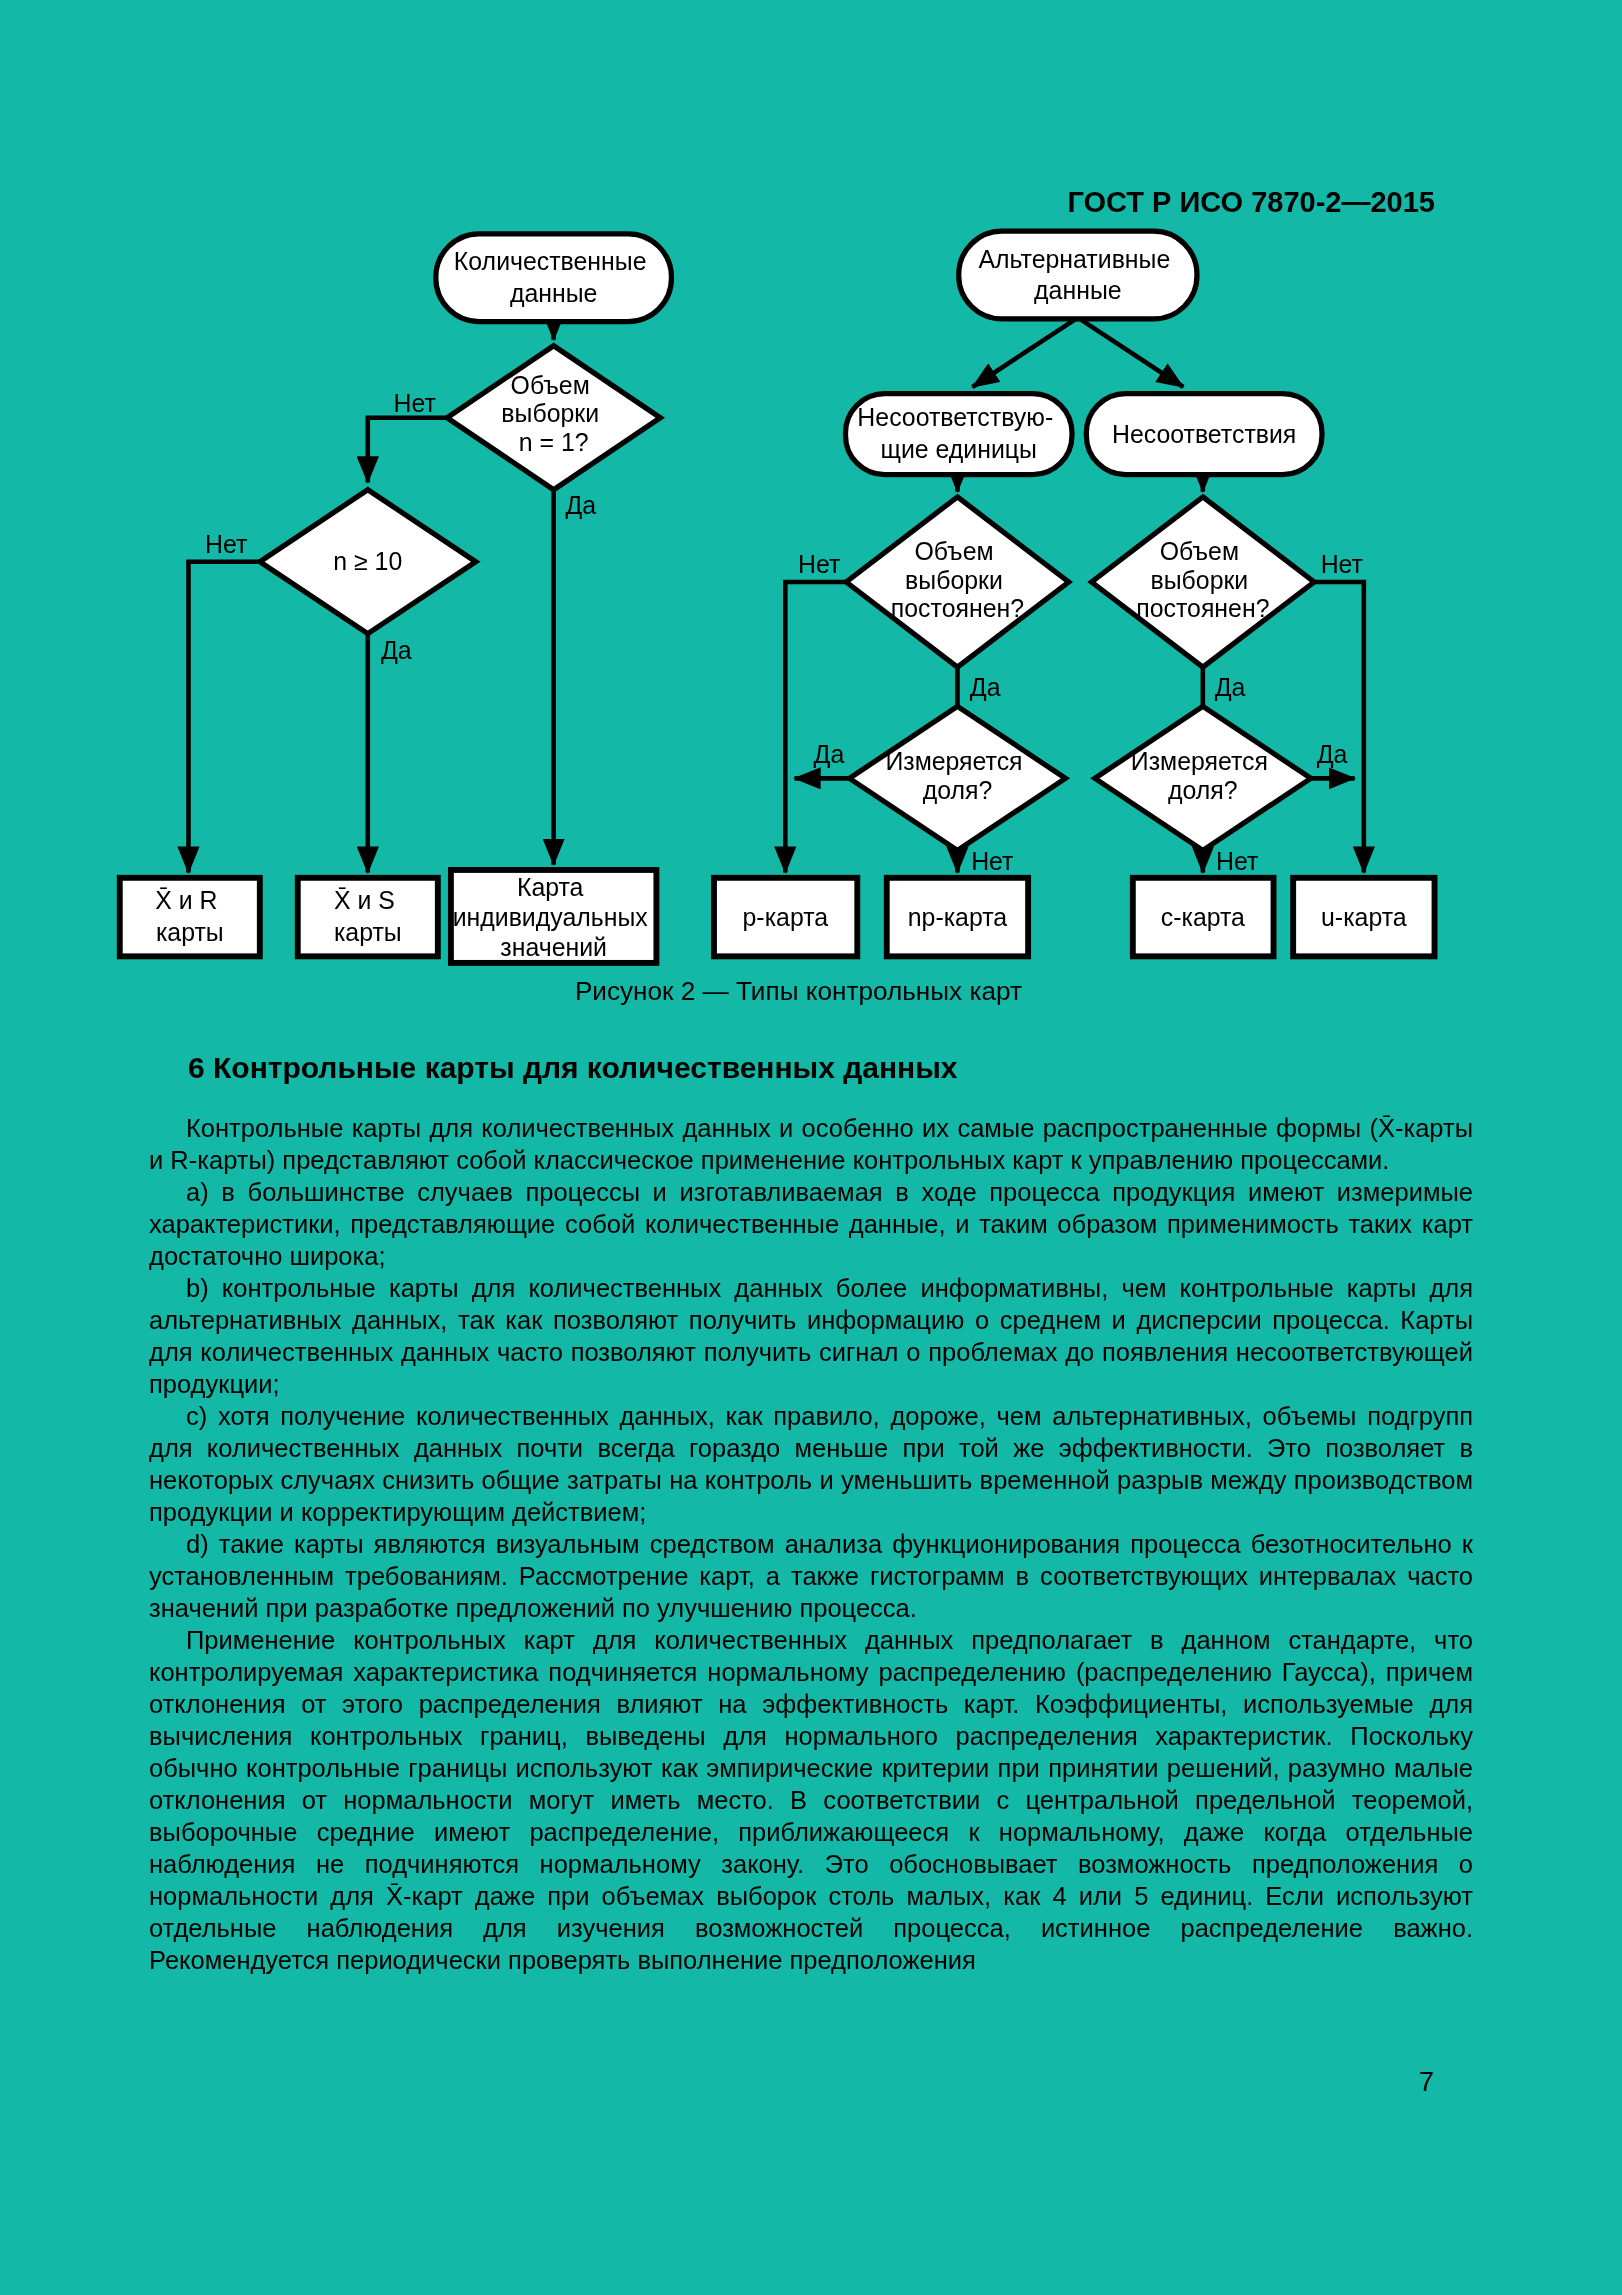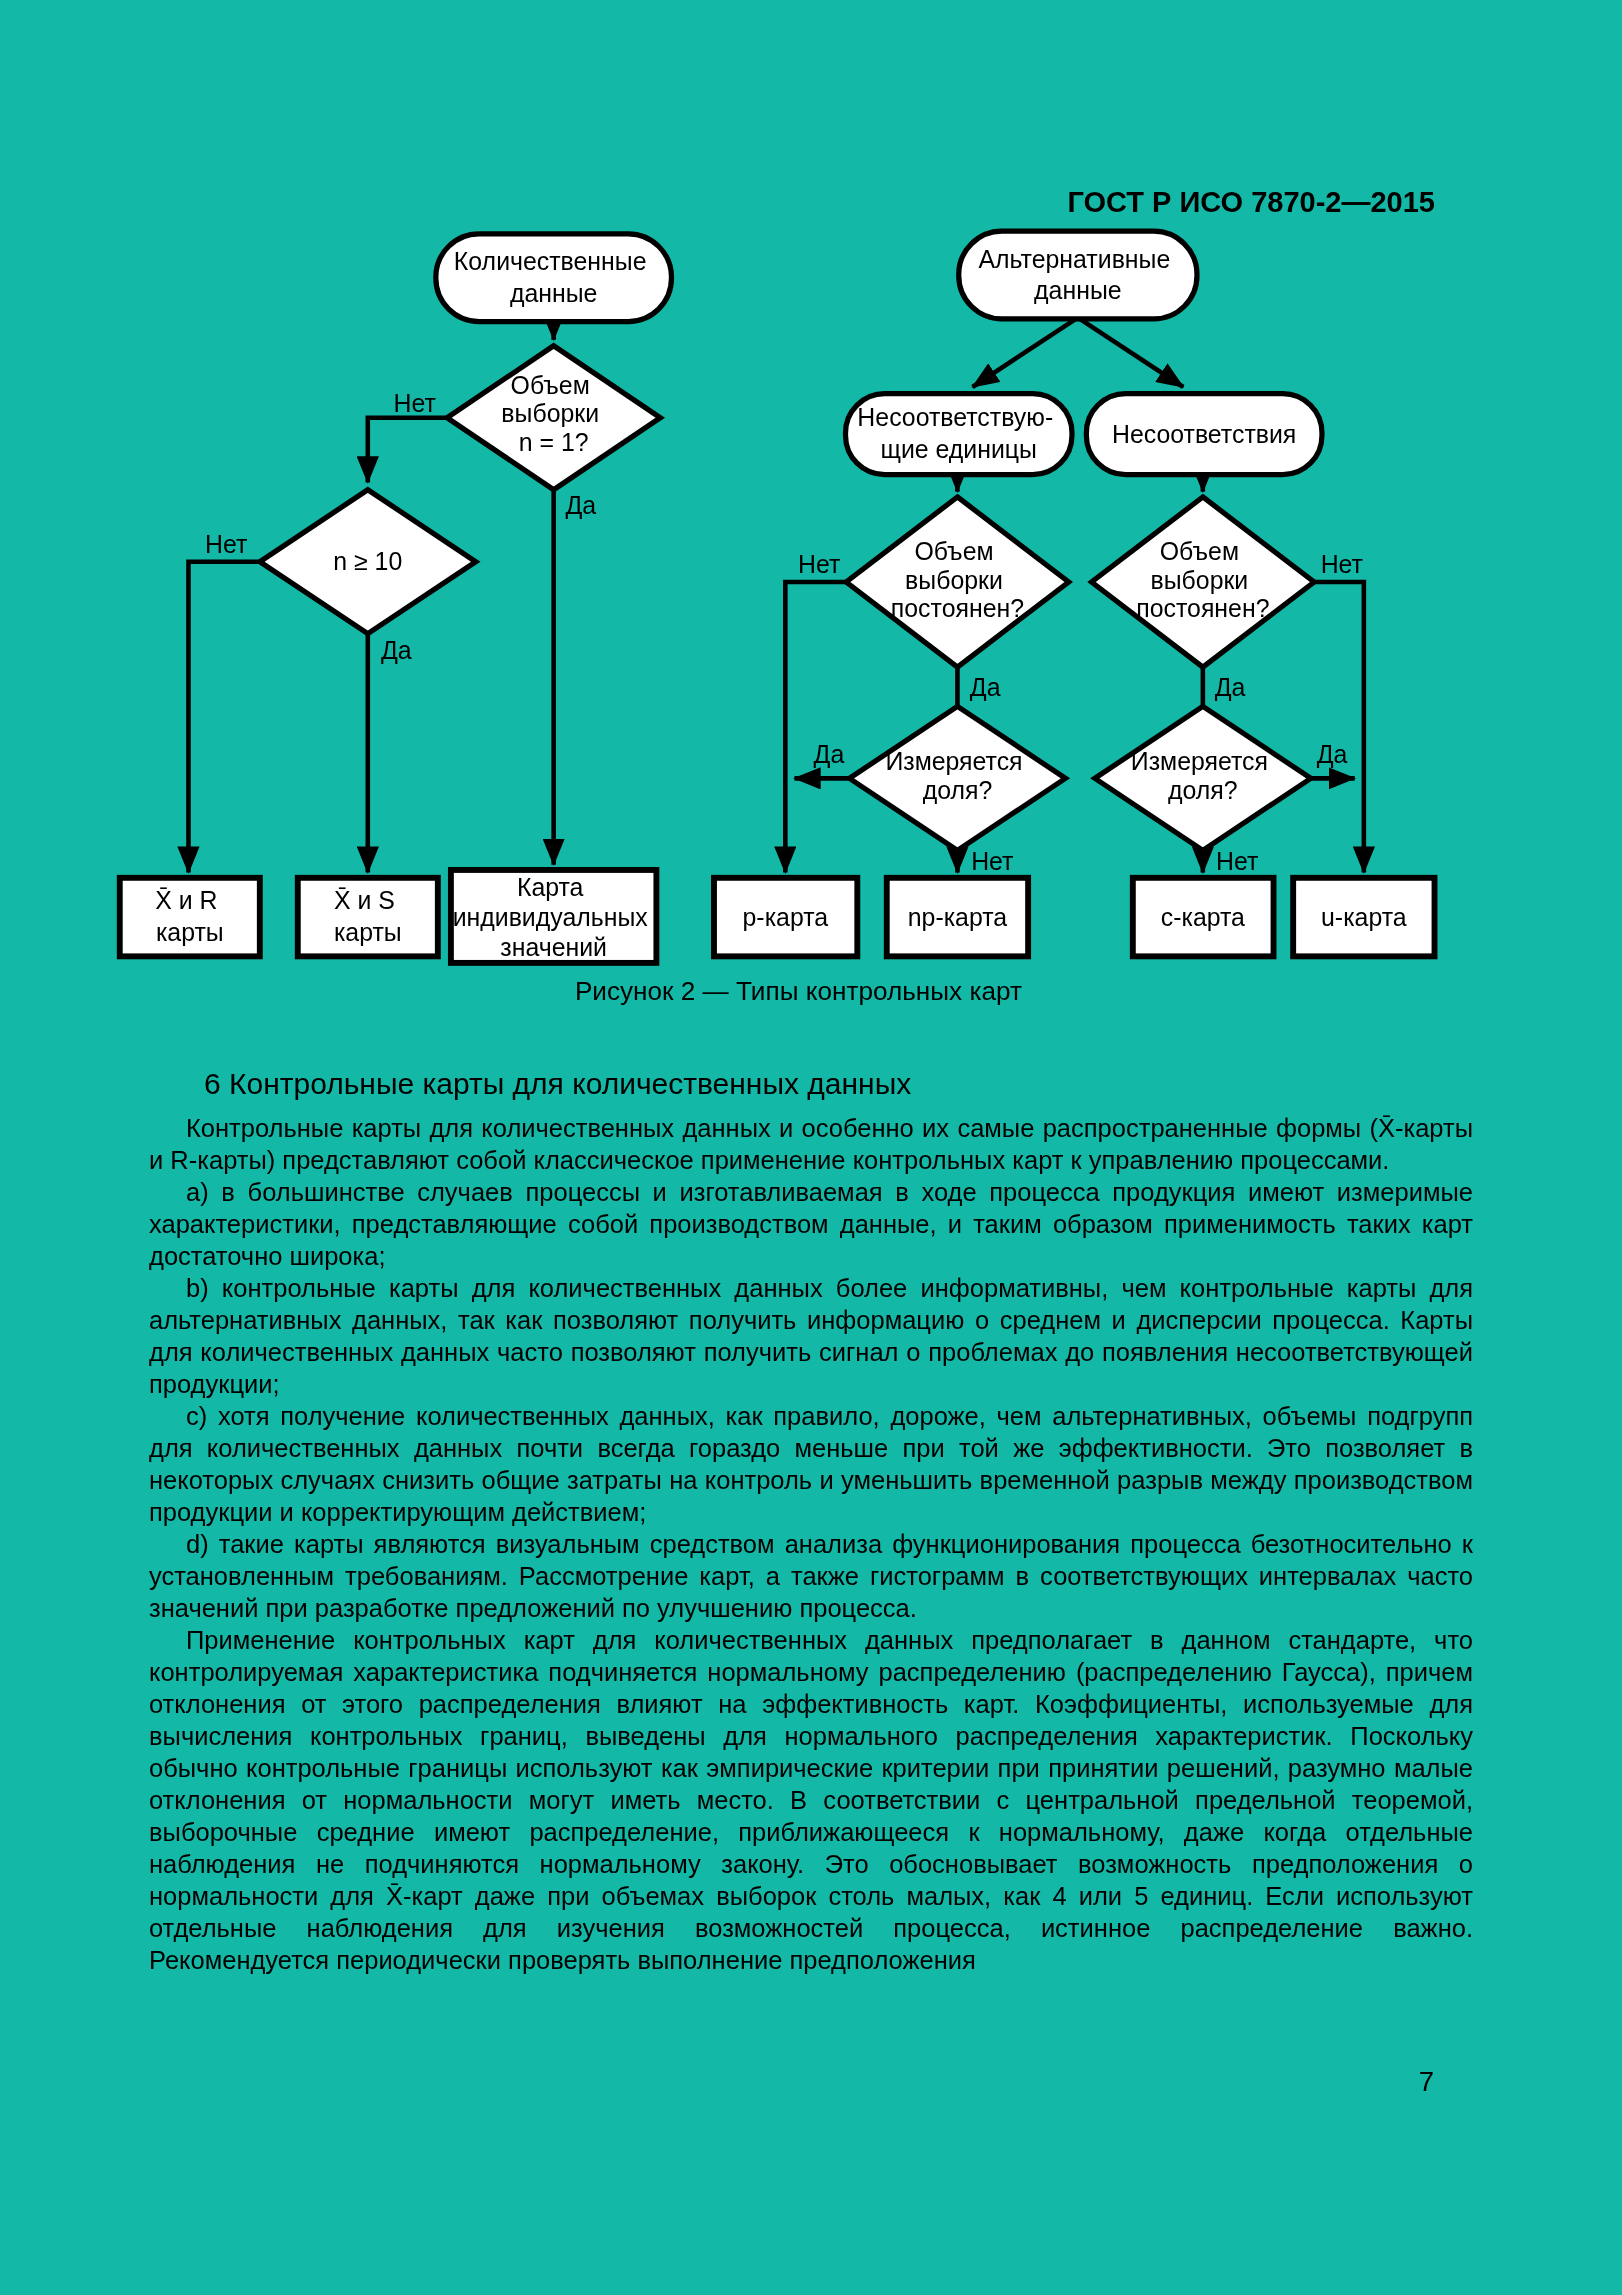--- a/index.html
+++ b/index.html
@@ -14,22 +14,22 @@
     position:absolute;top:186px;right:188px;
     font-size:29px;font-weight:bold;letter-spacing:0;
   }
   .figure-svg{position:absolute;top:222px;left:0;}
   .fig-text{font-family:"Liberation Sans",sans-serif;font-size:38px;fill:#000;}
   .fig-caption{font-family:"Liberation Sans",sans-serif;font-size:40px;fill:#000;}
   .node{fill:#ffffff;stroke:#000000;stroke-width:8;}
   .nodebox{fill:#ffffff;stroke:#000000;stroke-width:9;}
   .conn{fill:none;stroke:#000000;stroke-width:7;}
   .section-heading{
-    position:absolute;left:188px;top:1051px;margin:16px;
-    font-size:30px;font-weight:normal;
+    position:absolute;left:188px;top:1051px;margin:0;
+    font-size:30px;font-weight:bold;
   }
   .body-text{
     position:absolute;left:149px;top:1112px;width:1324px;
     font-size:25.5px;line-height:32px;text-align:justify;
   }
   .body-text p{margin:0;text-indent:37px;}
   .page-number{
     position:absolute;left:1407px;top:2066px;width:39px;
     font-size:27.5px;text-align:center;
   }
@@ -210,21 +210,21 @@
       <text class="fig-text" text-anchor="start" x="1858" y="990">Нет</text>
     </g>
 
     <text class="fig-caption" text-anchor="middle" x="1220" y="1188">Рисунок 2 — Типы контрольных карт</text>
   </svg>
 
   <h2 class="section-heading">6 Контрольные карты для количественных данных</h2>
 
   <div class="body-text">
     <p>Контрольные карты для количественных данных и особенно их самые распространенные формы (X̄-карты и R-карты) представляют собой классическое применение контрольных карт к управлению процессами.</p>
-    <p>a) в большинстве случаев процессы и изготавливаемая в ходе процесса продукция имеют измеримые характеристики, представляющие собой производством данные, и таким образом применимость таких карт достаточно широка;</p>
+    <p>a) в большинстве случаев процессы и изготавливаемая в ходе процесса продукция имеют измеримые характеристики, представляющие собой количественные данные, и таким образом применимость таких карт достаточно широка;</p>
     <p>b) контрольные карты для количественных данных более информативны, чем контрольные карты для альтернативных данных, так как позволяют получить информацию о среднем и дисперсии процесса. Карты для количественных данных часто позволяют получить сигнал о проблемах до появления несоответствующей продукции;</p>
     <p>c) хотя получение количественных данных, как правило, дороже, чем альтернативных, объемы подгрупп для количественных данных почти всегда гораздо меньше при той же эффективности. Это позволяет в некоторых случаях снизить общие затраты на контроль и уменьшить временной разрыв между производством продукции и корректирующим действием;</p>
     <p>d) такие карты являются визуальным средством анализа функционирования процесса безотносительно к установленным требованиям. Рассмотрение карт, а также гистограмм в соответствующих интервалах часто значений при разработке предложений по улучшению процесса.</p>
     <p>Применение контрольных карт для количественных данных предполагает в данном стандарте, что контролируемая характеристика подчиняется нормальному распределению (распределению Гаусса), причем отклонения от этого распределения влияют на эффективность карт. Коэффициенты, используемые для вычисления контрольных границ, выведены для нормального распределения характеристик. Поскольку обычно контрольные границы используют как эмпирические критерии при принятии решений, разумно малые отклонения от нормальности могут иметь место. В соответствии с центральной предельной теоремой, выборочные средние имеют распределение, приближающееся к нормальному, даже когда отдельные наблюдения не подчиняются нормальному закону. Это обосновывает возможность предположения о нормальности для X̄-карт даже при объемах выборок столь малых, как 4 или 5 единиц. Если используют отдельные наблюдения для изучения возможностей процесса, истинное распределение важно. Рекомендуется периодически проверять выполнение предположения</p>
   </div>
 
   <div class="page-number">7</div>
 
 </div>
 

